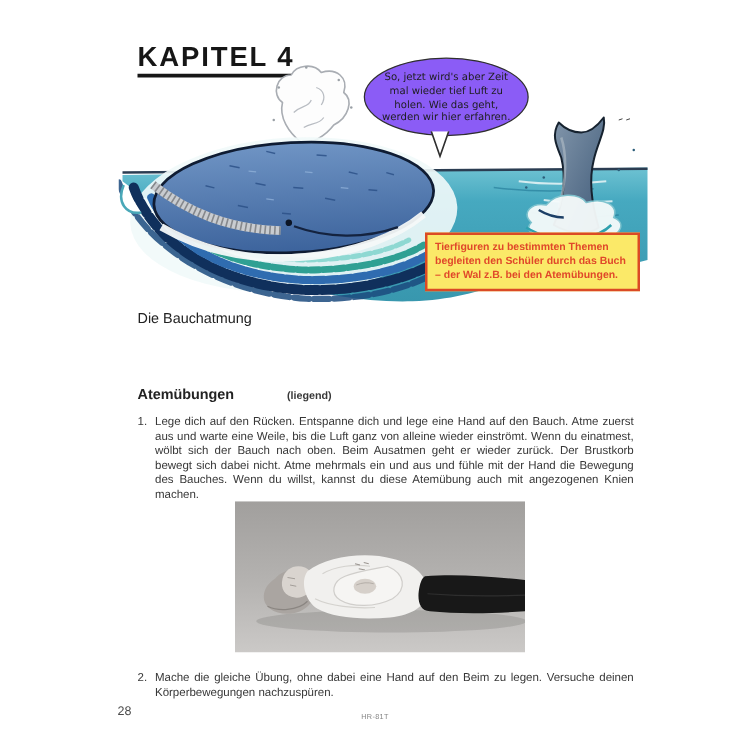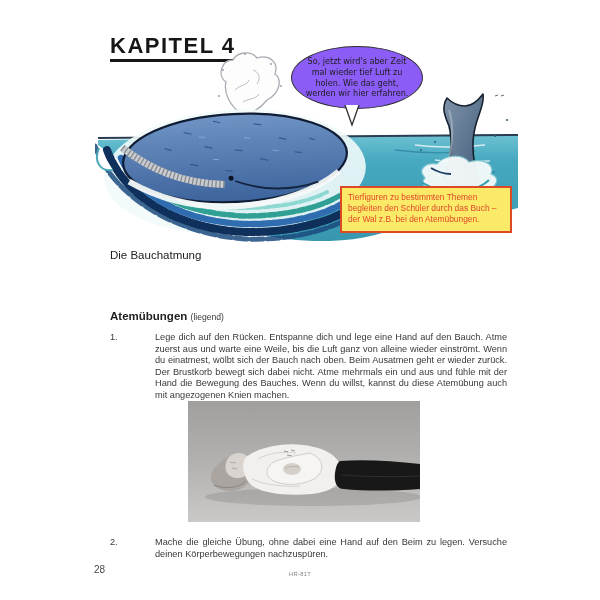--- a/index.html
+++ b/index.html
@@ -14,32 +14,32 @@
 
   .speech-bubble{position:absolute;left:291px;top:46px;width:132px;height:63px;
         background:#8b5cf6;border:1.4px solid #2f2f2f;border-radius:50%;
         display:flex;align-items:center;justify-content:center;text-align:center;
         padding:3px 9px;box-sizing:border-box;z-index:5;
         font-family:"DejaVu Sans",sans-serif;font-size:8.1px;line-height:1.3;color:#1d1d1d;}
   .bubble-tail{position:absolute;left:344px;top:105px;z-index:6;}
 
   .note-box{position:absolute;left:340px;top:186px;width:172px;z-index:7;
         background:#fbe968;border:2px solid #db4a25;box-sizing:border-box;
-        padding:4px 6px 5px 6px;font-size:8.4px;line-height:1.33;color:#e0482a;}
+        padding:4px 6px 5px 6px;font-size:8.4px;line-height:1.33;color:#e0482a;font-weight:bold;}
 
   .h2{position:absolute;left:110px;top:249px;font-size:11.5px;font-weight:normal;color:#222;}
   .para{position:absolute;left:110px;top:271px;width:397px;font-size:9.2px;
         line-height:11.6px;text-align:justify;}
   .h3{position:absolute;left:110px;top:310px;font-size:11.5px;font-weight:bold;color:#222;}
-  .h3 .suffix{font-size:8.6px;font-weight:normal;color:#383838;}
+  .h3 .suffix{font-size:8.6px;font-weight:bold;color:#383838;margin-left:39px;}
 
   .list-item{position:absolute;left:110px;width:397px;display:flex;
         font-size:9.2px;line-height:11.6px;}
   .list-item .num{width:14px;flex:none;}
-  .list-item .txt{flex:1;text-align:justify;margin-left:31px;}
+  .list-item .txt{flex:1;text-align:justify;}
   .item-1{top:332px;}
   .item-2{top:537px;}
 
   .photo{position:absolute;left:188px;top:401px;width:232px;height:121px;z-index:2;}
 
   .page-number{position:absolute;left:94px;top:564px;font-size:10px;color:#4a4a4a;}
   .footer-code{position:absolute;left:272px;top:571px;width:56px;text-align:center;
         font-size:5.8px;letter-spacing:.3px;color:#858585;}
 </style>
 </head>

